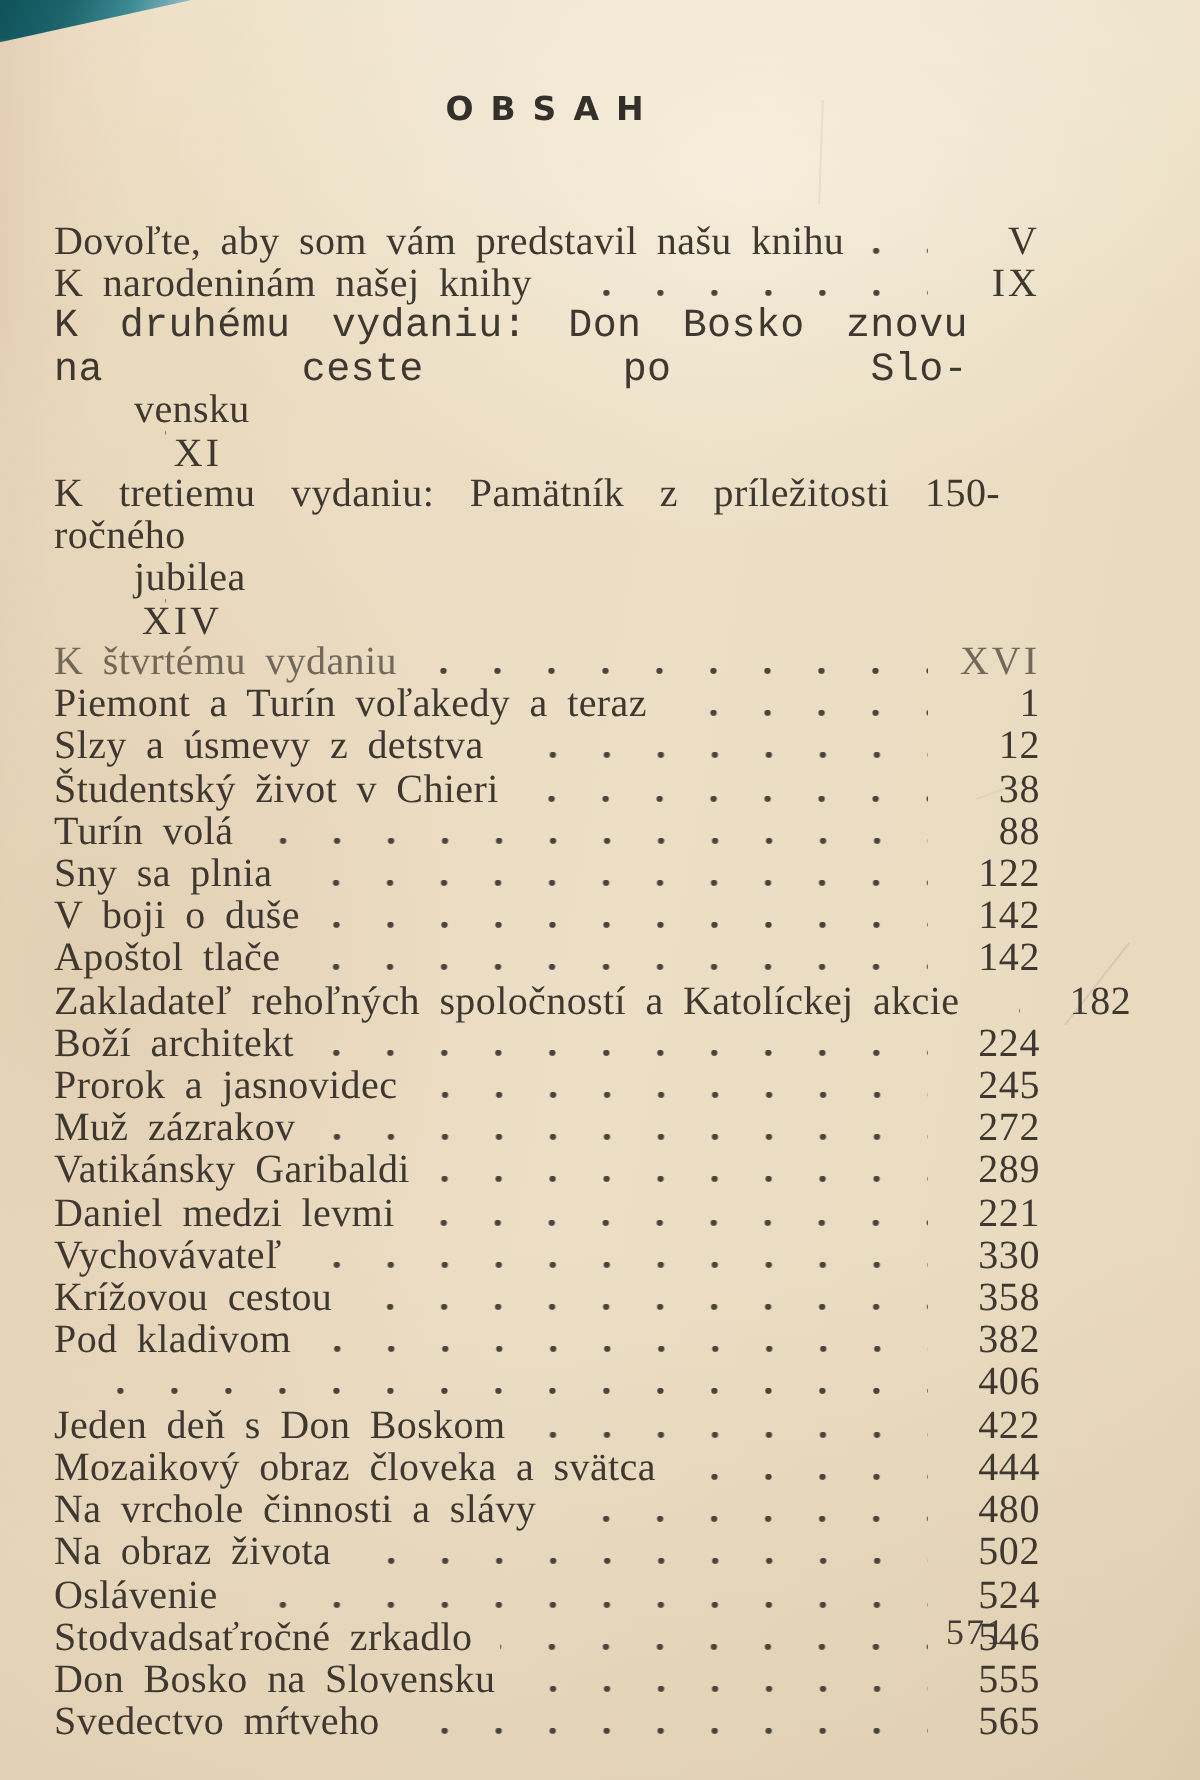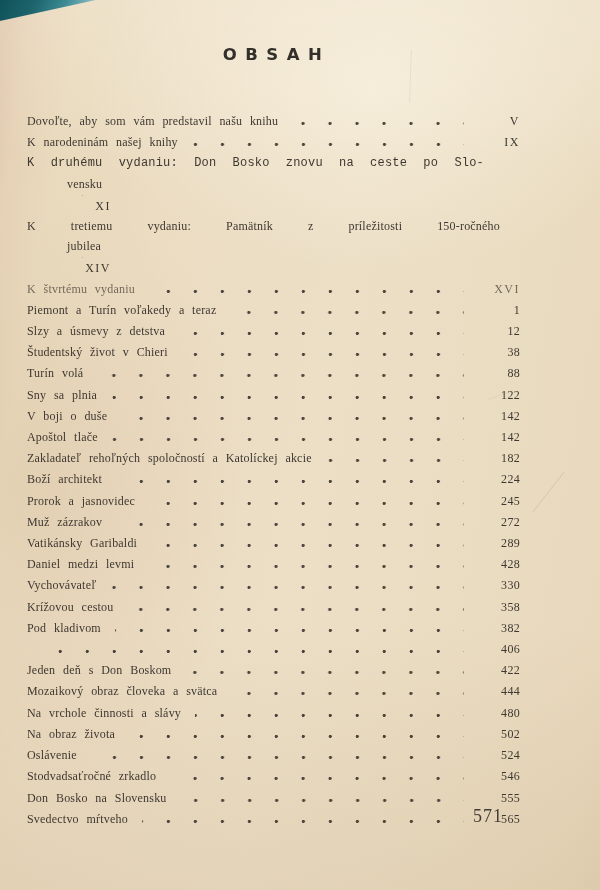--- a/index.html
+++ b/index.html
@@ -28,21 +28,21 @@
   .s2{left:548px;top:466px;width:1px;height:52px;transform:rotate(38deg);opacity:.55;}
   .s3{left:500px;top:382px;width:1px;height:26px;transform:rotate(70deg);opacity:.3;}
 
   .content{position:absolute;left:27px;right:80px;top:15px;}
   .title{
     margin-top:30px;text-align:center;
     font-family:"DejaVu Sans","Liberation Sans",sans-serif;
     font-weight:bold;font-size:16.5px;letter-spacing:8.5px;
     color:#33302b;padding-left:6px;
   }
-  .toc{position:absolute;left:27px;right:80px;top:111px;color:var(--ink);font-size:12px;}
+  .toc{position:absolute;left:27px;right:80px;top:111px;color:var(--ink);font-size:20px;}
   .row{display:flex;align-items:baseline;line-height:21.2px;white-space:nowrap;}
   .etitle{word-spacing:4.5px;letter-spacing:0.2px;flex:none;}
   .leader{
     flex:1 1 auto;height:3px;margin:0 12px 0 14px;min-width:16px;
     background-image:radial-gradient(circle at 2.2px 1.4px, var(--dot) 1.25px, rgba(0,0,0,0) 1.9px);
     background-size:27px 3px;background-repeat:repeat-x;background-position:right 1px bottom 0;
   }
   .num{flex:none;min-width:44px;text-align:right;letter-spacing:0.3px;}
   .num.roman{letter-spacing:1.5px;}
   .l1{display:block;line-height:21.2px;text-align:justify;text-align-last:justify;word-spacing:4.5px;letter-spacing:0.2px;white-space:normal;}
@@ -151,21 +151,21 @@
       <span class="num">272</span>
     </div>
     <div class="row">
       <span class="etitle">Vatikánsky Garibaldi</span>
       <div class="leader"></div>
       <span class="num">289</span>
     </div>
     <div class="row">
       <span class="etitle">Daniel medzi levmi</span>
       <div class="leader"></div>
-      <span class="num">428</span>
+      <span class="num">221</span>
     </div>
     <div class="row">
       <span class="etitle">Vychovávateľ</span>
       <div class="leader"></div>
       <span class="num">330</span>
     </div>
     <div class="row">
       <span class="etitle">Krížovou cestou</span>
       <div class="leader"></div>
       <span class="num">358</span>

